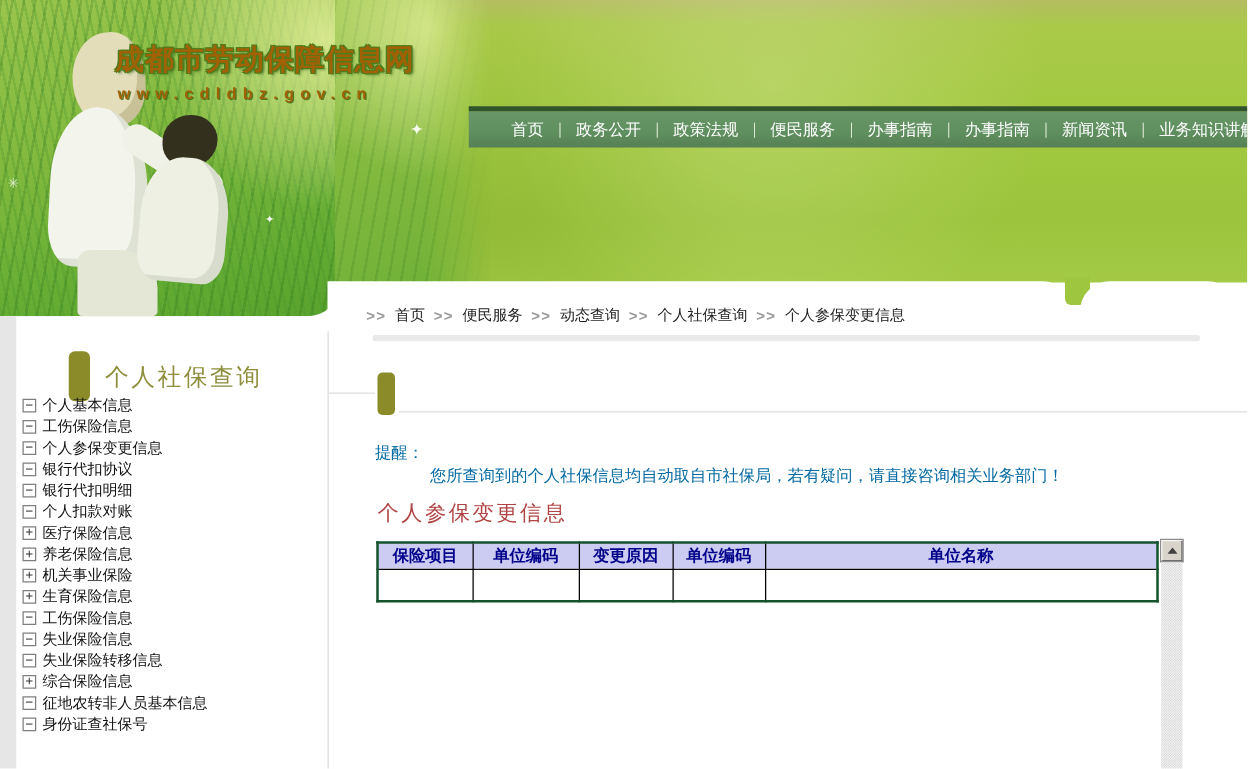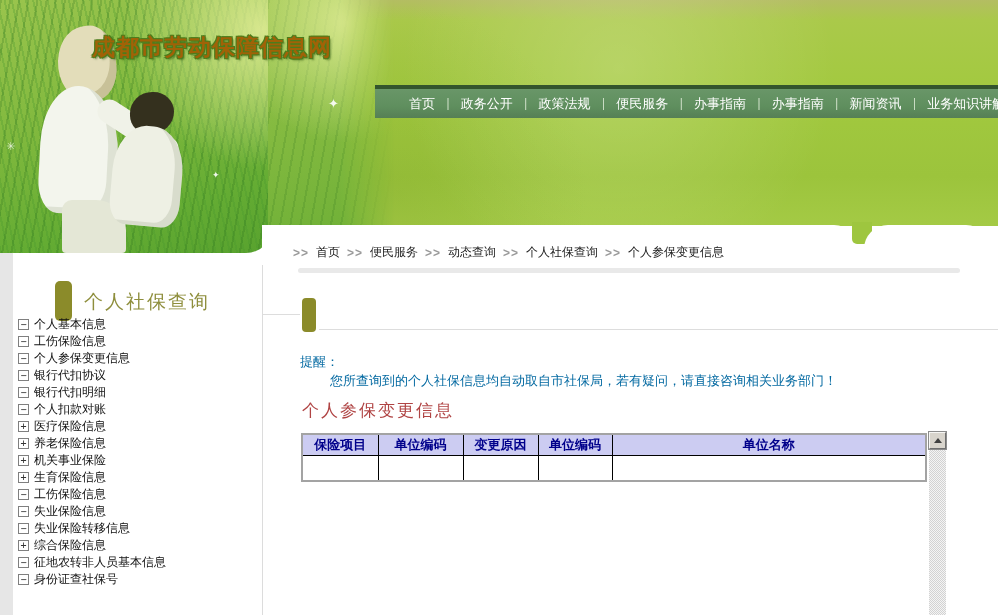--- a/index.html
+++ b/index.html
@@ -77,27 +77,27 @@
   .tree-label { font-size:12px; color:#111; white-space:nowrap; }
   .divider-v { position:absolute; left:262px; top:265px; width:1px; height:350px; background:#dcdcdc; }
 
   
   .deco-line-l { position:absolute; left:263px; top:314px; width:37px; height:1px; background:#ddd; }
   .deco-bar { position:absolute; left:302px; top:298px; width:14px; height:34px; background:#8b8b2a; border-radius:4px; }
   .deco-line-r { position:absolute; left:319px; top:329px; width:679px; height:1px; background:#ddd; }
 
   
   .notice { position:absolute; left:300px; top:352px; font-size:13px; color:#0369a1; line-height:19px; }
-  .notice .ind { margin-left:30px; }
+  .notice .ind { margin-left:44px; }
   .section-title { position:absolute; left:302px; top:399px; font-size:17px; color:#b04444;
     font-family:"DejaVu Serif","Liberation Serif",serif; letter-spacing:2px; }
 
   
   .grid { position:absolute; left:301px; top:433px; width:626px; border-collapse:collapse; table-layout:fixed;
-    border:2px solid #a3a3a3; }
+    border:2px solid #14532d; }
   .grid th { background:#ccccf2; color:#00008b; font-size:13px; font-weight:bold; height:21px; border:1px solid #000; }
   .grid td { height:26px; background:#fff; border:1px solid #000; font-size:12px; }
 
   
   .sbar { position:absolute; left:929px; top:432px; width:17px; height:183px; }
   .sb-btn { width:17px; height:17px; background:#d8d4cc; border:1px solid; border-color:#f6f6f4 #6f6f6f #6f6f6f #f6f6f4;
     box-shadow:0 0 0 1px #8c8c8c; display:flex; align-items:center; justify-content:center; cursor:pointer; }
   .sb-tri { width:0; height:0; border-left:4px solid transparent; border-right:4px solid transparent; border-bottom:5px solid #404040; }
   .sb-track { position:absolute; left:0; top:18px; width:17px; height:165px;
     background-image:
@@ -122,20 +122,21 @@
     <span class="sparkle s2">✦</span>
     <span class="sparkle s3">✦</span>
     <span class="sparkle s4">✳</span>
   </div>
   <div class="photo-ext">
     <span class="sparkle s1" style="left:60px; top:96px;">✦</span>
   </div>
 
   <div class="logo">
     <h1>成都市劳动保障信息网</h1>
+    <span class="url">www.cdldbz.gov.cn</span>
   </div>
 
   <nav class="nav">
       <a class="nav-item">首页</a>
       <span class="nav-sep">｜</span>
       <a class="nav-item">政务公开</a>
       <span class="nav-sep">｜</span>
       <a class="nav-item">政策法规</a>
       <span class="nav-sep">｜</span>
       <a class="nav-item">便民服务</a>

